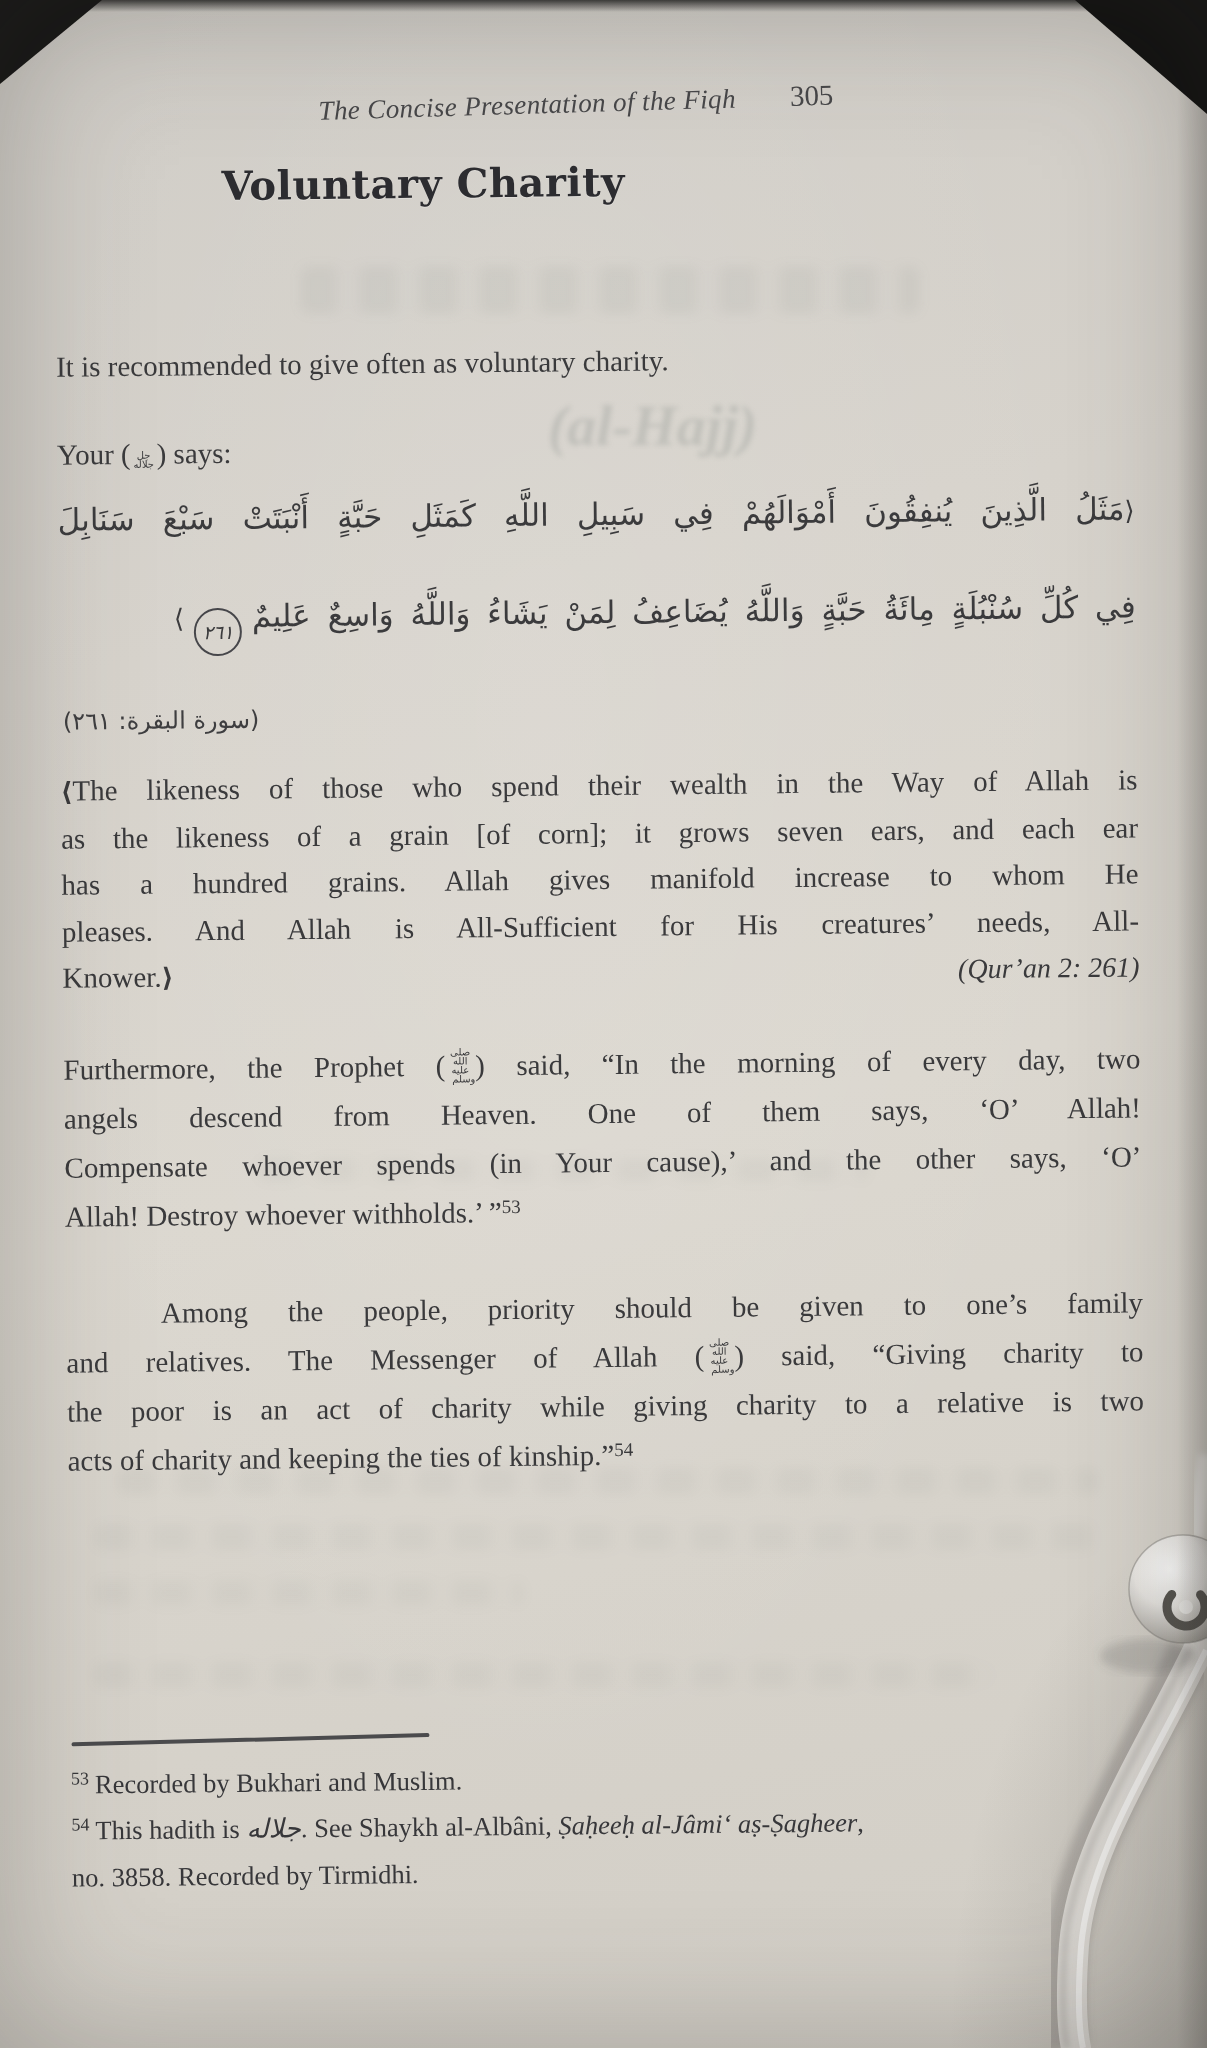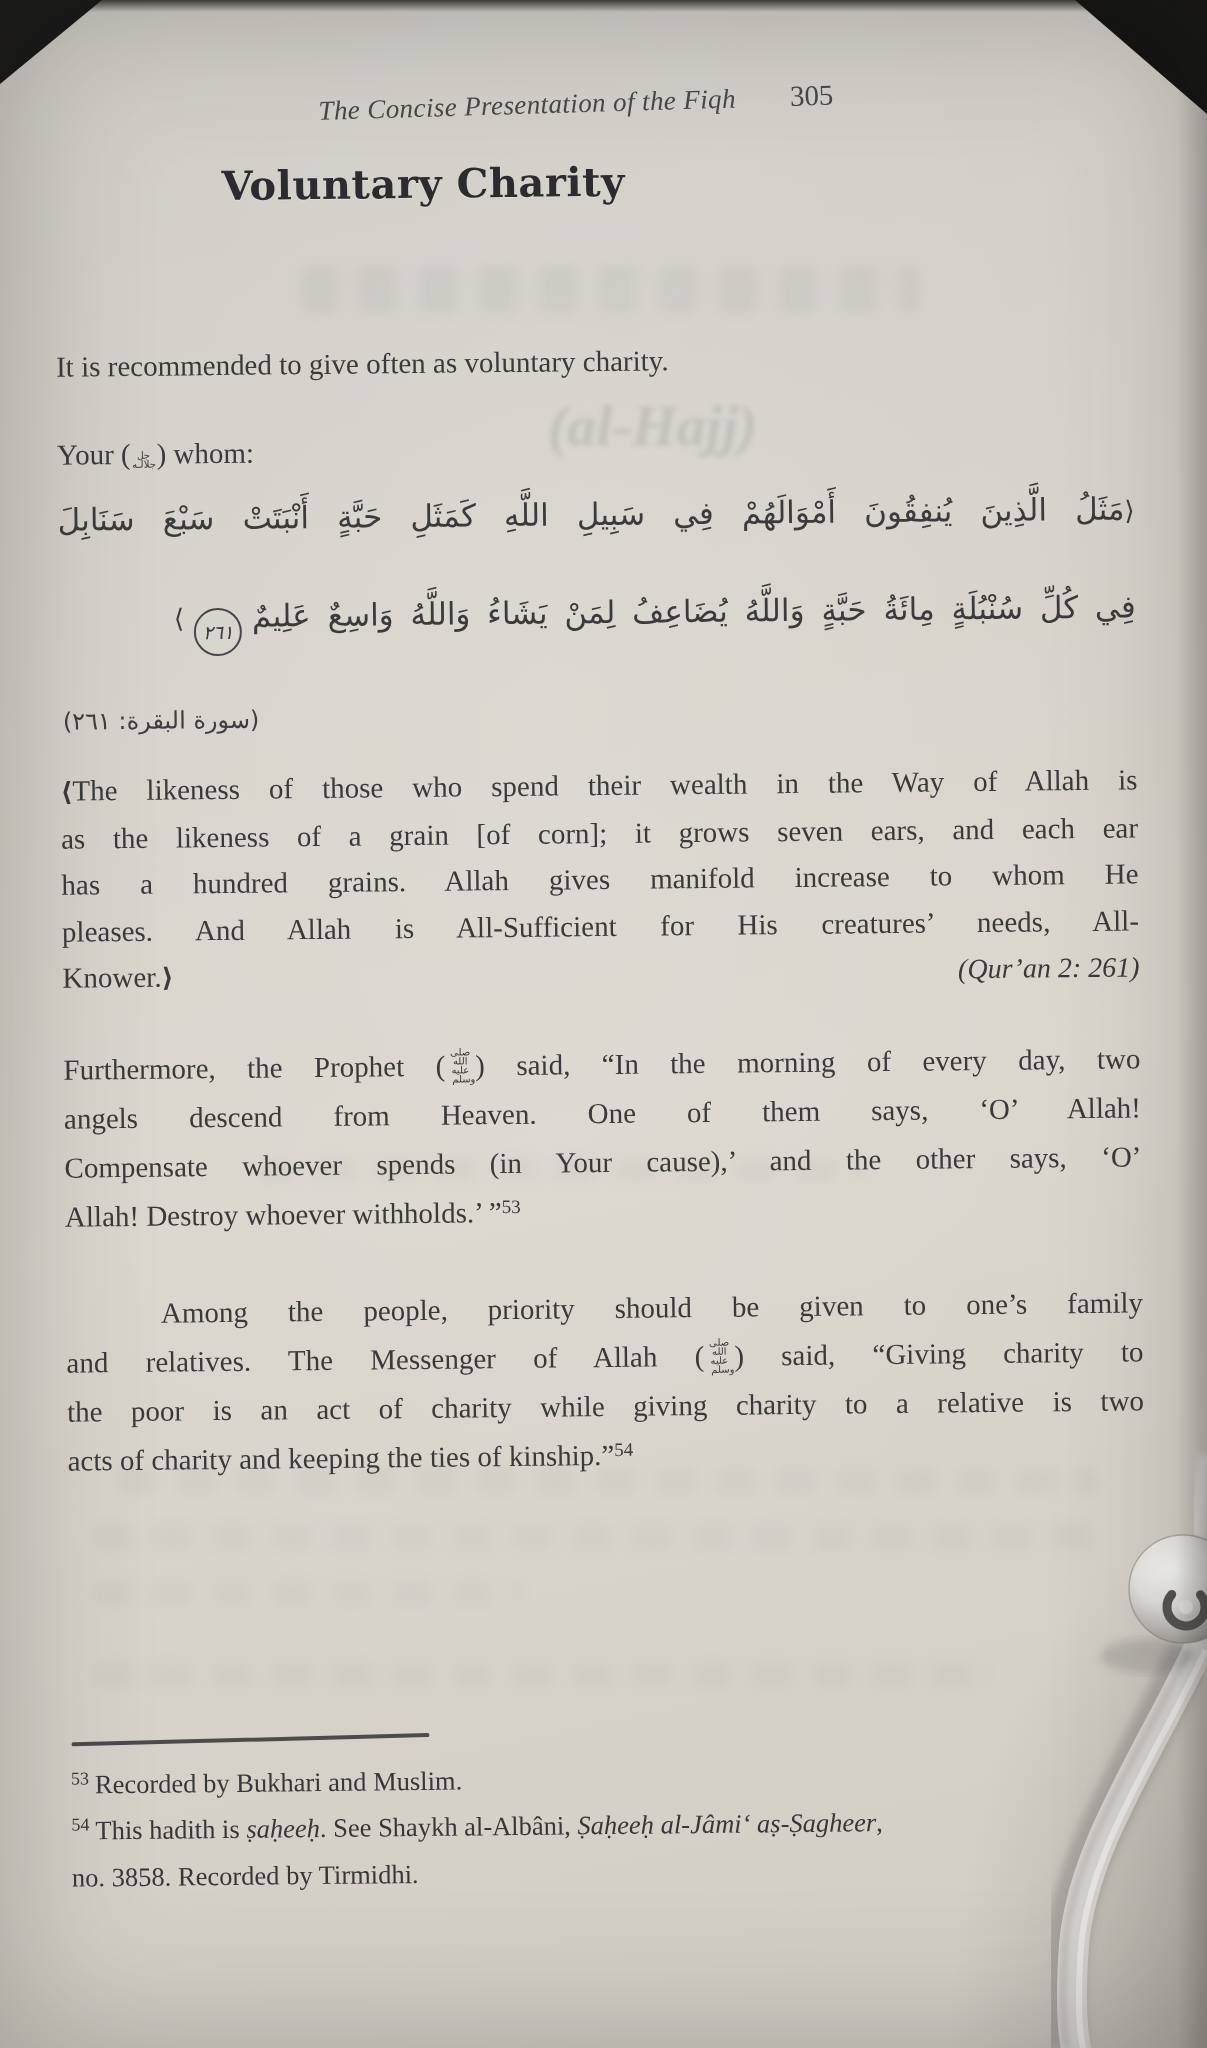--- a/index.html
+++ b/index.html
@@ -41,21 +41,21 @@
 
   .chapter-title{position:absolute;top:158px;left:0;width:864px;text-align:center;
     font-family:"DejaVu Serif","Liberation Serif",serif;
     font-size:40px;font-weight:bold;color:#2c2c30;letter-spacing:.5px;
     text-shadow:0 1px 0 rgba(255,255,255,0.25);}
 
   .bodyline{position:absolute;left:63px;width:1077px;font-size:29px;line-height:46px;}
   .jl{text-align:justify;text-align-last:justify;}
   .honorific{display:inline-block;width:30px;font-family:"DejaVu Sans",sans-serif;
     font-size:10px;line-height:9px;text-align:center;vertical-align:-7px;direction:rtl;}
-  .honorific.jalla{width:26px;vertical-align:-4px;font-family:Liberation Mono, monospace;}
+  .honorific.jalla{width:26px;vertical-align:-4px;}
 
   .arabic{position:absolute;left:63px;width:1077px;direction:rtl;
     font-family:"DejaVu Sans",sans-serif;font-size:31px;color:#3b3b3d;}
   .arabic1{top:496px;text-align:justify;text-align-last:justify;word-spacing:2px;}
   .arabic2{top:594px;text-align:right;word-spacing:7px;}
   .ayah-mark{font-family:"DejaVu Sans",sans-serif;font-size:26px;}
   .vnum{display:inline-flex;align-items:center;justify-content:center;width:44px;height:44px;
     border:2.5px solid #46464a;border-radius:50%;font-size:19px;margin:0 10px;vertical-align:-12px;font-style:italic;}
   .verse-source{position:absolute;left:66px;top:702px;font-family:"DejaVu Sans",sans-serif;
     font-size:24px;color:#3e3e40;}
@@ -103,21 +103,21 @@
     <div class="running-head">
       <span class="running-title">The Concise Presentation of the Fiqh</span>
       <span class="page-number">305</span>
     </div>
 
     <div class="chapter-title">Voluntary Charity</div>
 
     <div class="bodyline" style="top:338px;">It is recommended to give often as voluntary charity.</div>
 
     <div class="bodyline" style="top:426px;">
-      <span>Your (</span><span class="honorific jalla">جل جلاله</span><span>) whom:</span>
+      <span>Your (</span><span class="honorific jalla">جل جلاله</span><span>) says:</span>
     </div>
 
     <div class="arabic arabic1">
       <span class="ayah-mark">⟨</span><span>مَثَلُ الَّذِينَ يُنفِقُونَ أَمْوَالَهُمْ فِي سَبِيلِ اللَّهِ كَمَثَلِ حَبَّةٍ أَنْبَتَتْ سَبْعَ سَنَابِلَ</span>
     </div>
     <div class="arabic arabic2">
       <span>فِي كُلِّ سُنْبُلَةٍ مِائَةُ حَبَّةٍ وَاللَّهُ يُضَاعِفُ لِمَنْ يَشَاءُ وَاللَّهُ وَاسِعٌ عَلِيمٌ</span><span class="vnum">٢٦١</span><span class="ayah-mark">⟩</span>
     </div>
     <div class="verse-source">
       <span dir="rtl">(سورة البقرة: ٢٦١)</span>
@@ -157,21 +157,21 @@
         <span>acts of charity and keeping the ties of kinship.”</span><sup class="ref">54</sup>
       </div>
     </div>
 
     <div class="fn-rule"></div>
     <div class="footnote fn53">
       <sup class="fnnum">53</sup><span>Recorded by Bukhari and Muslim.</span>
     </div>
     <div class="footnote fn54">
       <div>
-        <sup class="fnnum">54</sup><span>This hadith is </span><span class="it">ṣaḥeeḥ</span><span>. See Shaykh al-Albâni, </span><span class="it">Ṣaḥeeḥ al-Jâmi‘ aṣ-Ṣagheer</span><span>,</span>
+        <sup class="fnnum">54</sup><span>This hadith is </span><span class="it">جلاله</span><span>. See Shaykh al-Albâni, </span><span class="it">Ṣaḥeeḥ al-Jâmi‘ aṣ-Ṣagheer</span><span>,</span>
       </div>
       <div>no. 3858. Recorded by Tirmidhi.</div>
     </div>
 
   </div>
 
   <svg class="overlay" width="1207" height="2048" viewBox="0 0 1207 2048">
     <defs>
       <radialGradient id="metal" cx="38%" cy="32%" r="75%">
         <stop offset="0%" stop-color="#fdfdfc"></stop>

